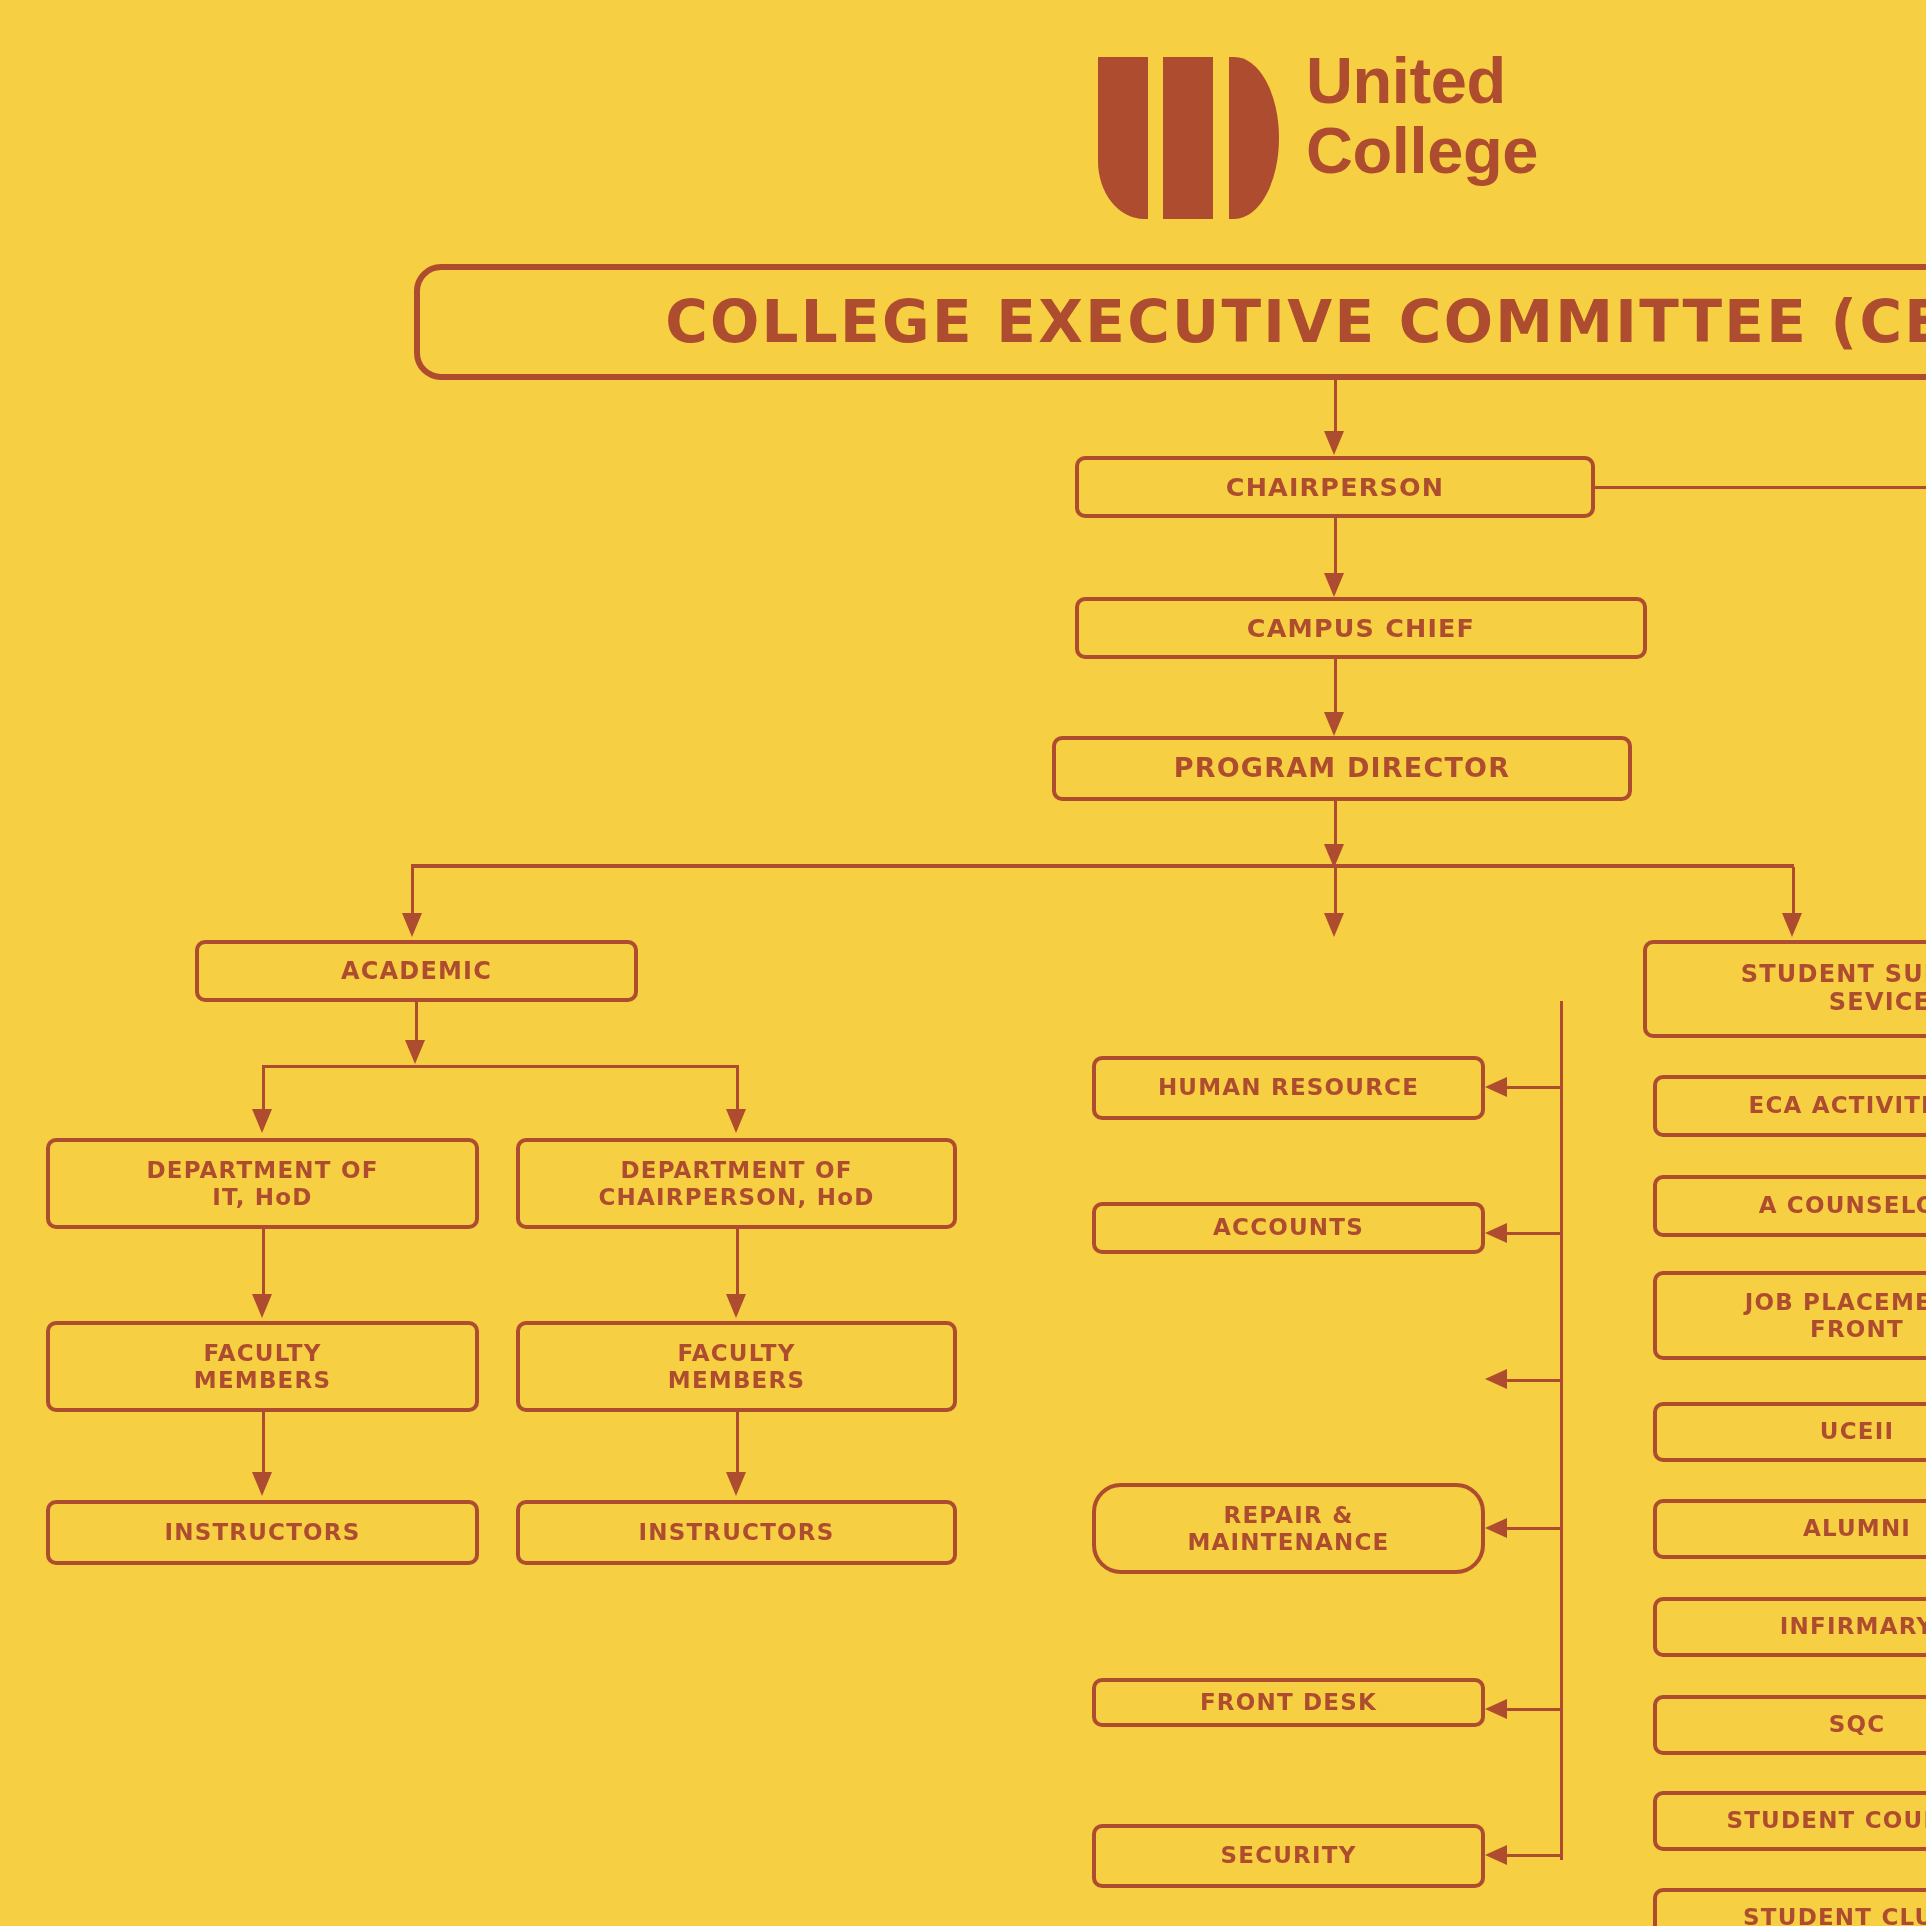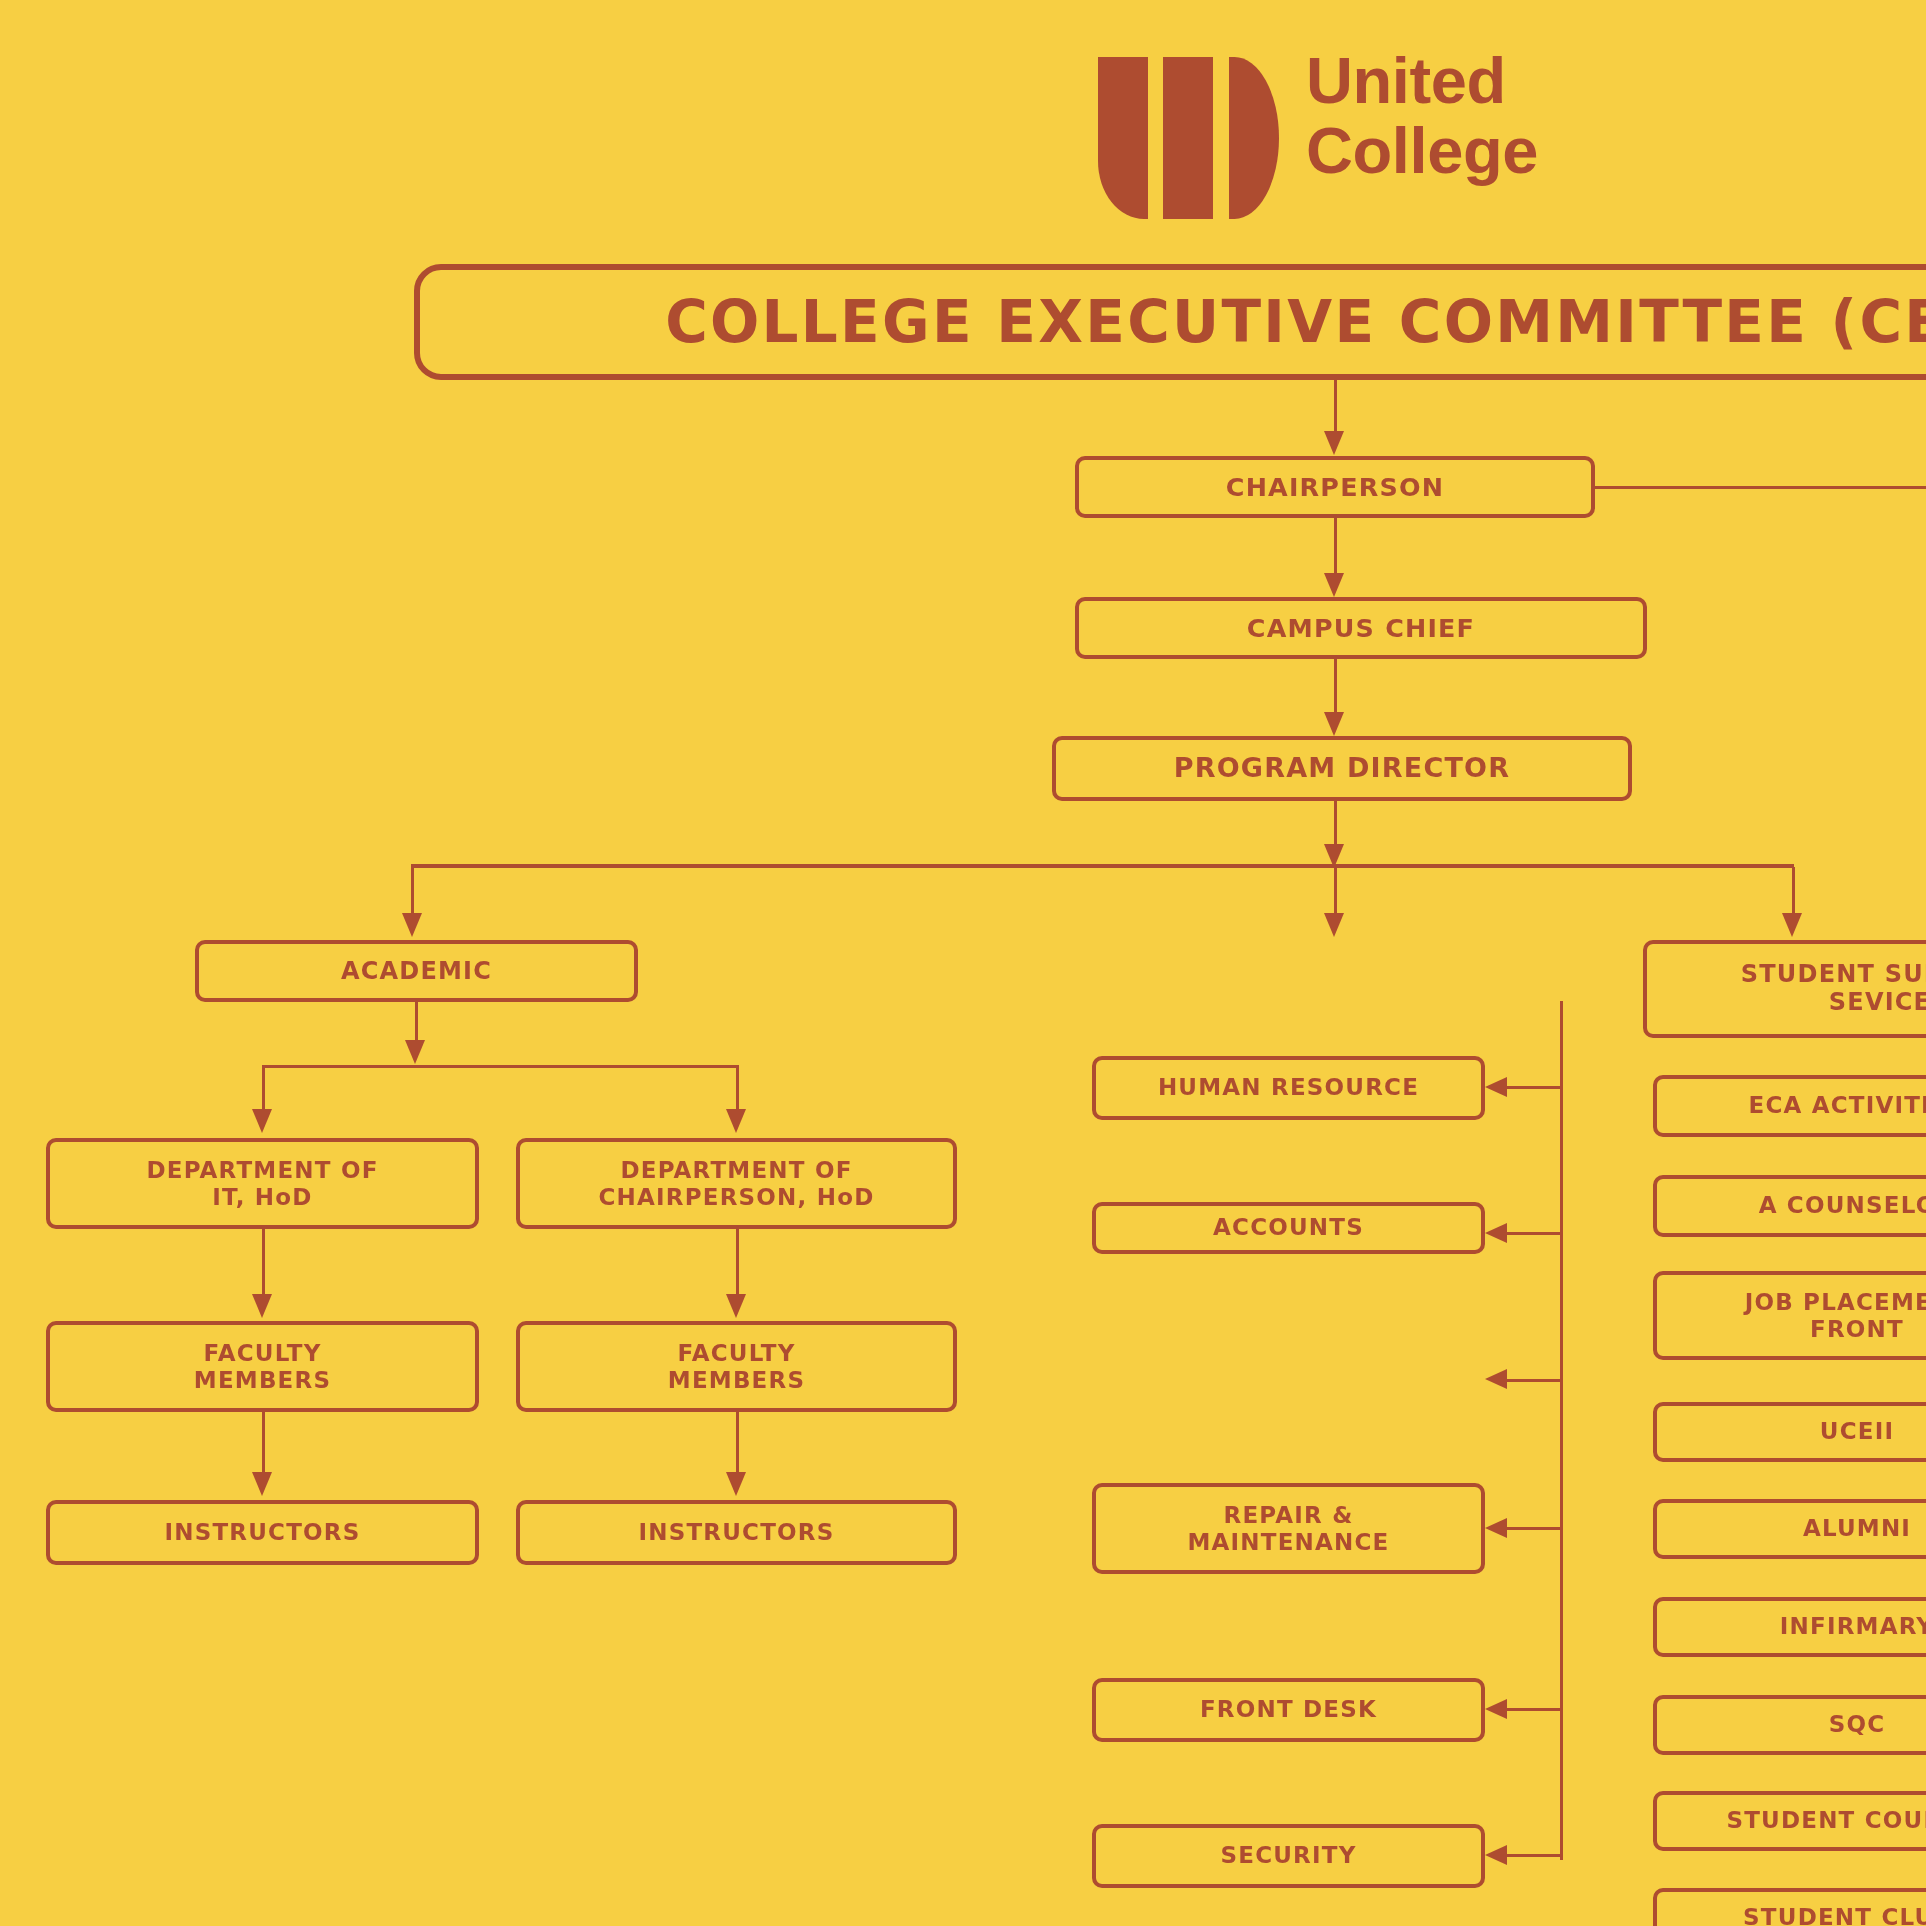--- a/index.html
+++ b/index.html
@@ -58,22 +58,22 @@
   #faculty-it{left:46px;top:1321px;width:433px;height:91px;font-size:23px;}
   #faculty-mgmt{left:516px;top:1321px;width:441px;height:91px;font-size:23px;}
   #instructors-it{left:46px;top:1500px;width:433px;height:65px;font-size:23px;}
   #instructors-mgmt{left:516px;top:1500px;width:441px;height:65px;font-size:23px;}
 
   #administration{left:1081px;top:940px;width:482px;height:62px;font-size:24px;}
   .adm-child{left:1092px;width:393px;}
   #human-resource{top:1056px;height:64px;}
   #accounts{top:1202px;height:52px;}
   #house-keeping{top:1348px;height:64px;}
-  #repair-maint{top:1483px;height:91px;}
-  #front-desk{top:1678px;height:64px;}
+  #repair-maint{top:1483px;height:91px;border-radius:29px;}
+  #front-desk{top:1678px;height:49px;}
   #security{top:1824px;height:64px;}
 
   #student-support{left:1643px;top:940px;width:474px;height:98px;font-size:24px;}
   .sss-child{left:1653px;width:408px;}
   #eca-activities{top:1075px;height:62px;}
   #a-counselor{top:1175px;height:62px;}
   #job-placement{top:1271px;height:89px;}
   #uceii{top:1402px;height:60px;}
   #alumni{top:1499px;height:60px;}
   #infirmary{top:1597px;height:60px;}

